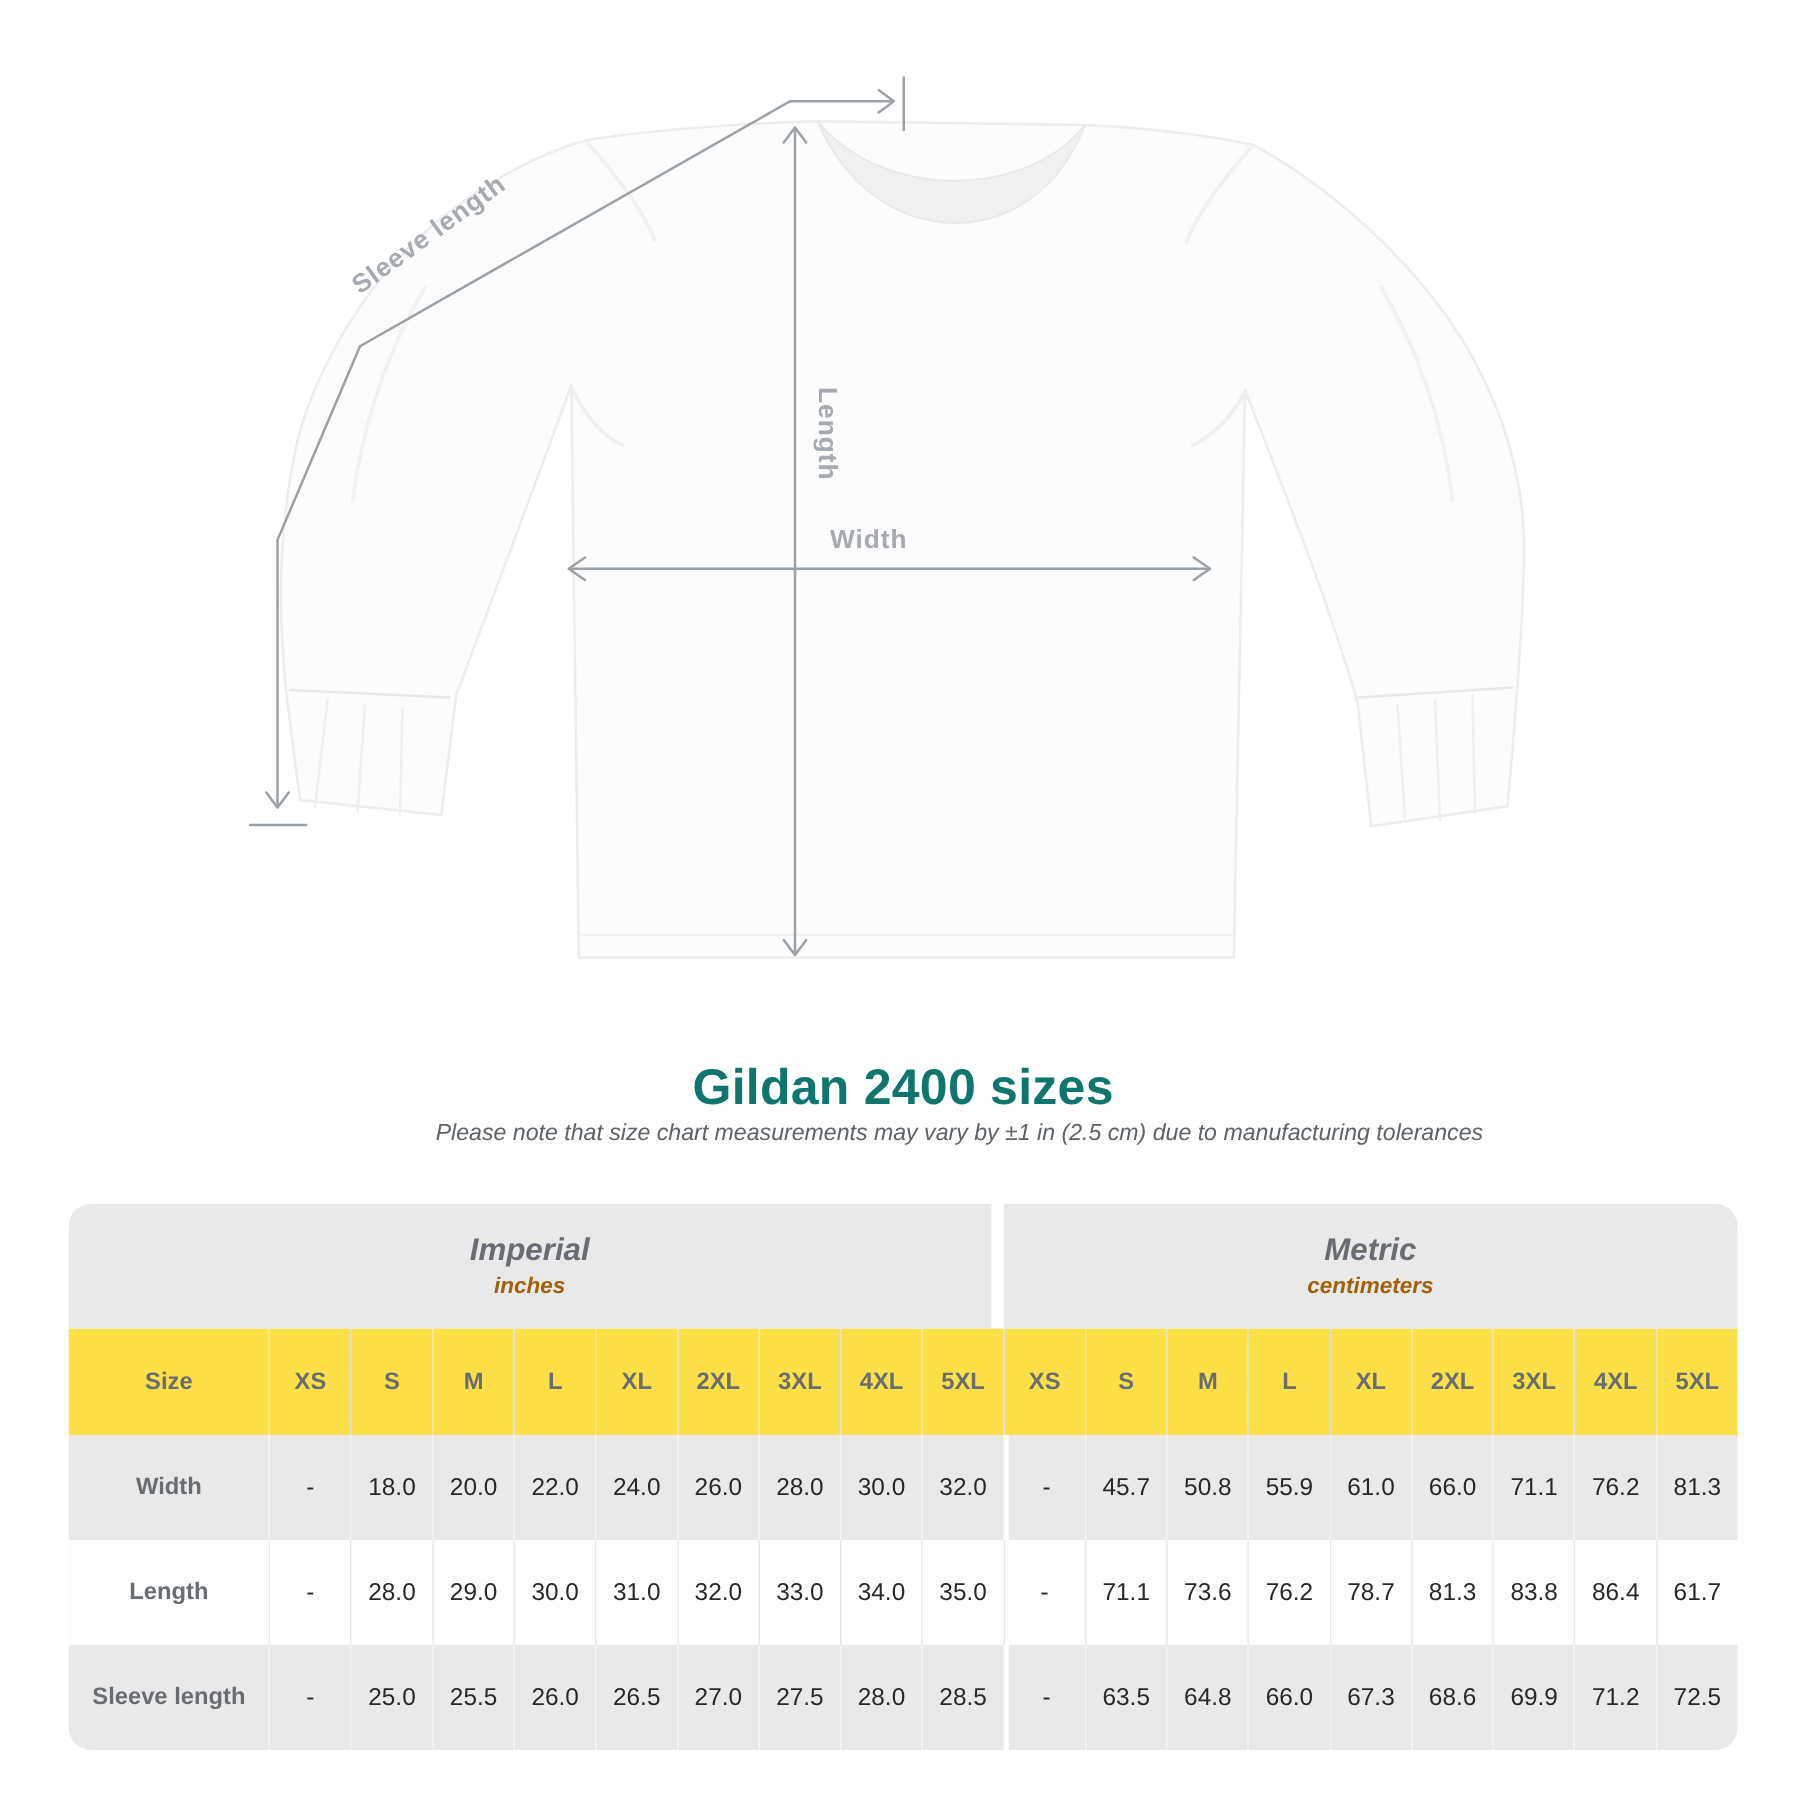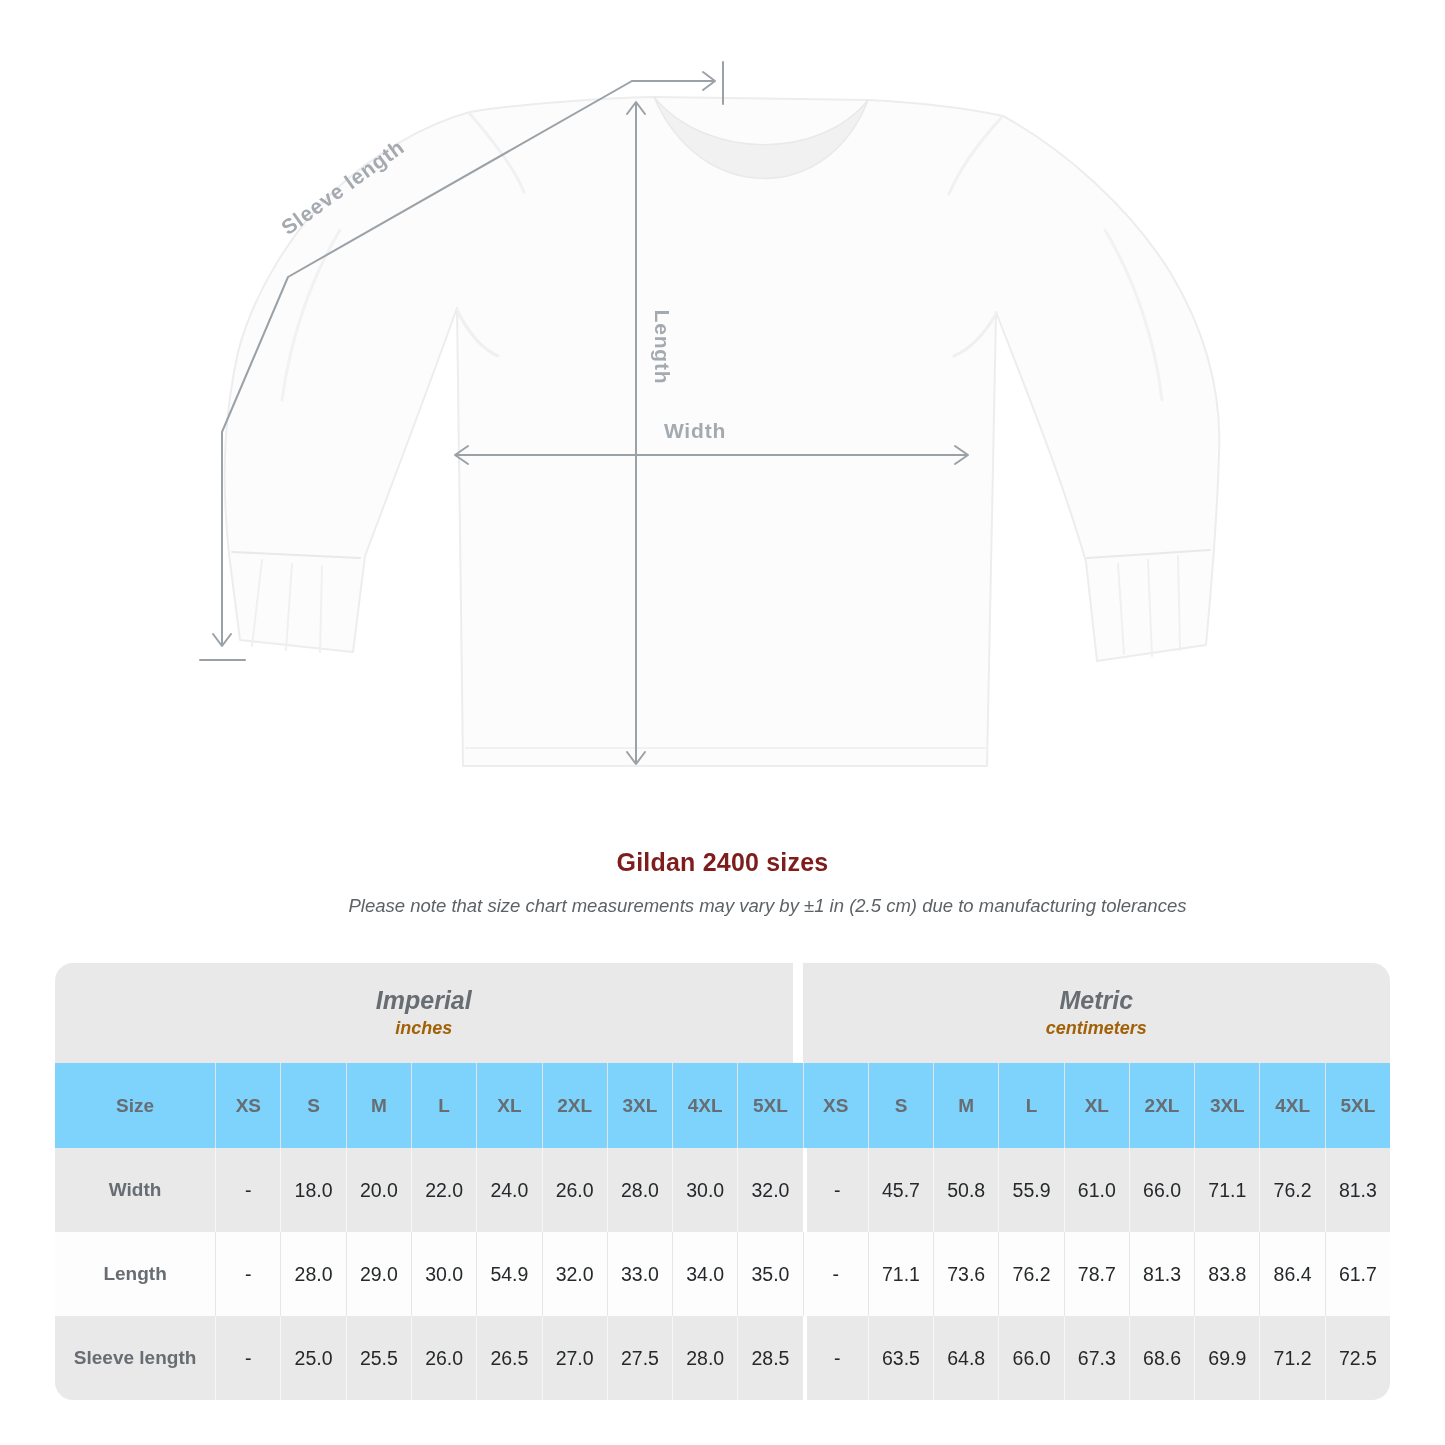--- a/index.html
+++ b/index.html
@@ -5,40 +5,40 @@
   html,body{margin:0;padding:0;background:#ffffff;}
   .stage{
     position:relative;width:1445px;height:1445px;background:#ffffff;overflow:hidden;
     font-family:"Liberation Sans","DejaVu Sans",sans-serif;
   }
   
   .diagram{position:absolute;top:0;left:0;width:1445px;height:840px;}
   
   .page-title{
     position:absolute;top:848px;left:0;width:100%;text-align:center;
-    font-size:25px;font-weight:bold;color:#7f1d1d;letter-spacing:.2px;
+    font-size:40px;font-weight:bold;color:#0f766e;letter-spacing:.2px;
   }
   .page-subtitle{
     position:absolute;top:895px;left:12px;width:100%;text-align:center;
     font-size:18.5px;font-style:italic;color:#5d6266;padding-left:33px;
   }
   
   .card{position:absolute;top:963px;left:55px;width:1335px;}
   table.sizes{width:100%;border-collapse:separate;border-spacing:0;table-layout:fixed;}
   col.c-label{width:12%;}
   col.c-data{width:4.8889%;}
   td,th{padding:0;text-align:center;vertical-align:middle;}
   
   .r-band th{height:100px;background:#e9e9e9;}
   .band-l{border-top-left-radius:18px;border-right:10px solid #ffffff;margin-left:41px;}
   .band-r{border-top-right-radius:18px;}
   .uname{font-size:25px;font-weight:bold;font-style:italic;color:#676d72;line-height:30px;}
   .usub{font-size:18px;font-style:italic;color:#a16207;line-height:26px;}
   
-  .r-head td{height:85px;background:#7dd3fc;font-size:19px;font-weight:bold;color:#676d72;}
+  .r-head td{height:85px;background:#fde047;font-size:19px;font-weight:bold;color:#676d72;}
   .r-head td + td{border-left:1px solid #e3e3e3;}
   
   .r-gray td{height:84px;background:#e9e9e9;}
   .r-gray td + td{border-left:1px solid #f6f6f6;}
   .r-gray td.msep{border-left:4px solid #ffffff;}
   .r-white td{height:84px;background:#fdfdfd;}
   .r-white td + td{border-left:1px solid #e6e6e6;}
   .r-last td:first-child{border-bottom-left-radius:18px;}
   .r-last td:last-child{border-bottom-right-radius:18px;}
   td.lbl{font-size:19px;font-weight:bold;color:#676d72;}
@@ -200,21 +200,21 @@
         <td class="val">71.1</td>
         <td class="val">76.2</td>
         <td class="val">81.3</td>
       </tr>
       <tr class="r-white">
         <td class="lbl">Length</td>
         <td class="val">-</td>
         <td class="val">28.0</td>
         <td class="val">29.0</td>
         <td class="val">30.0</td>
-        <td class="val">54.9</td>
+        <td class="val">31.0</td>
         <td class="val">32.0</td>
         <td class="val">33.0</td>
         <td class="val">34.0</td>
         <td class="val">35.0</td>
         <td class="val msep">-</td>
         <td class="val">71.1</td>
         <td class="val">73.6</td>
         <td class="val">76.2</td>
         <td class="val">78.7</td>
         <td class="val">81.3</td>

